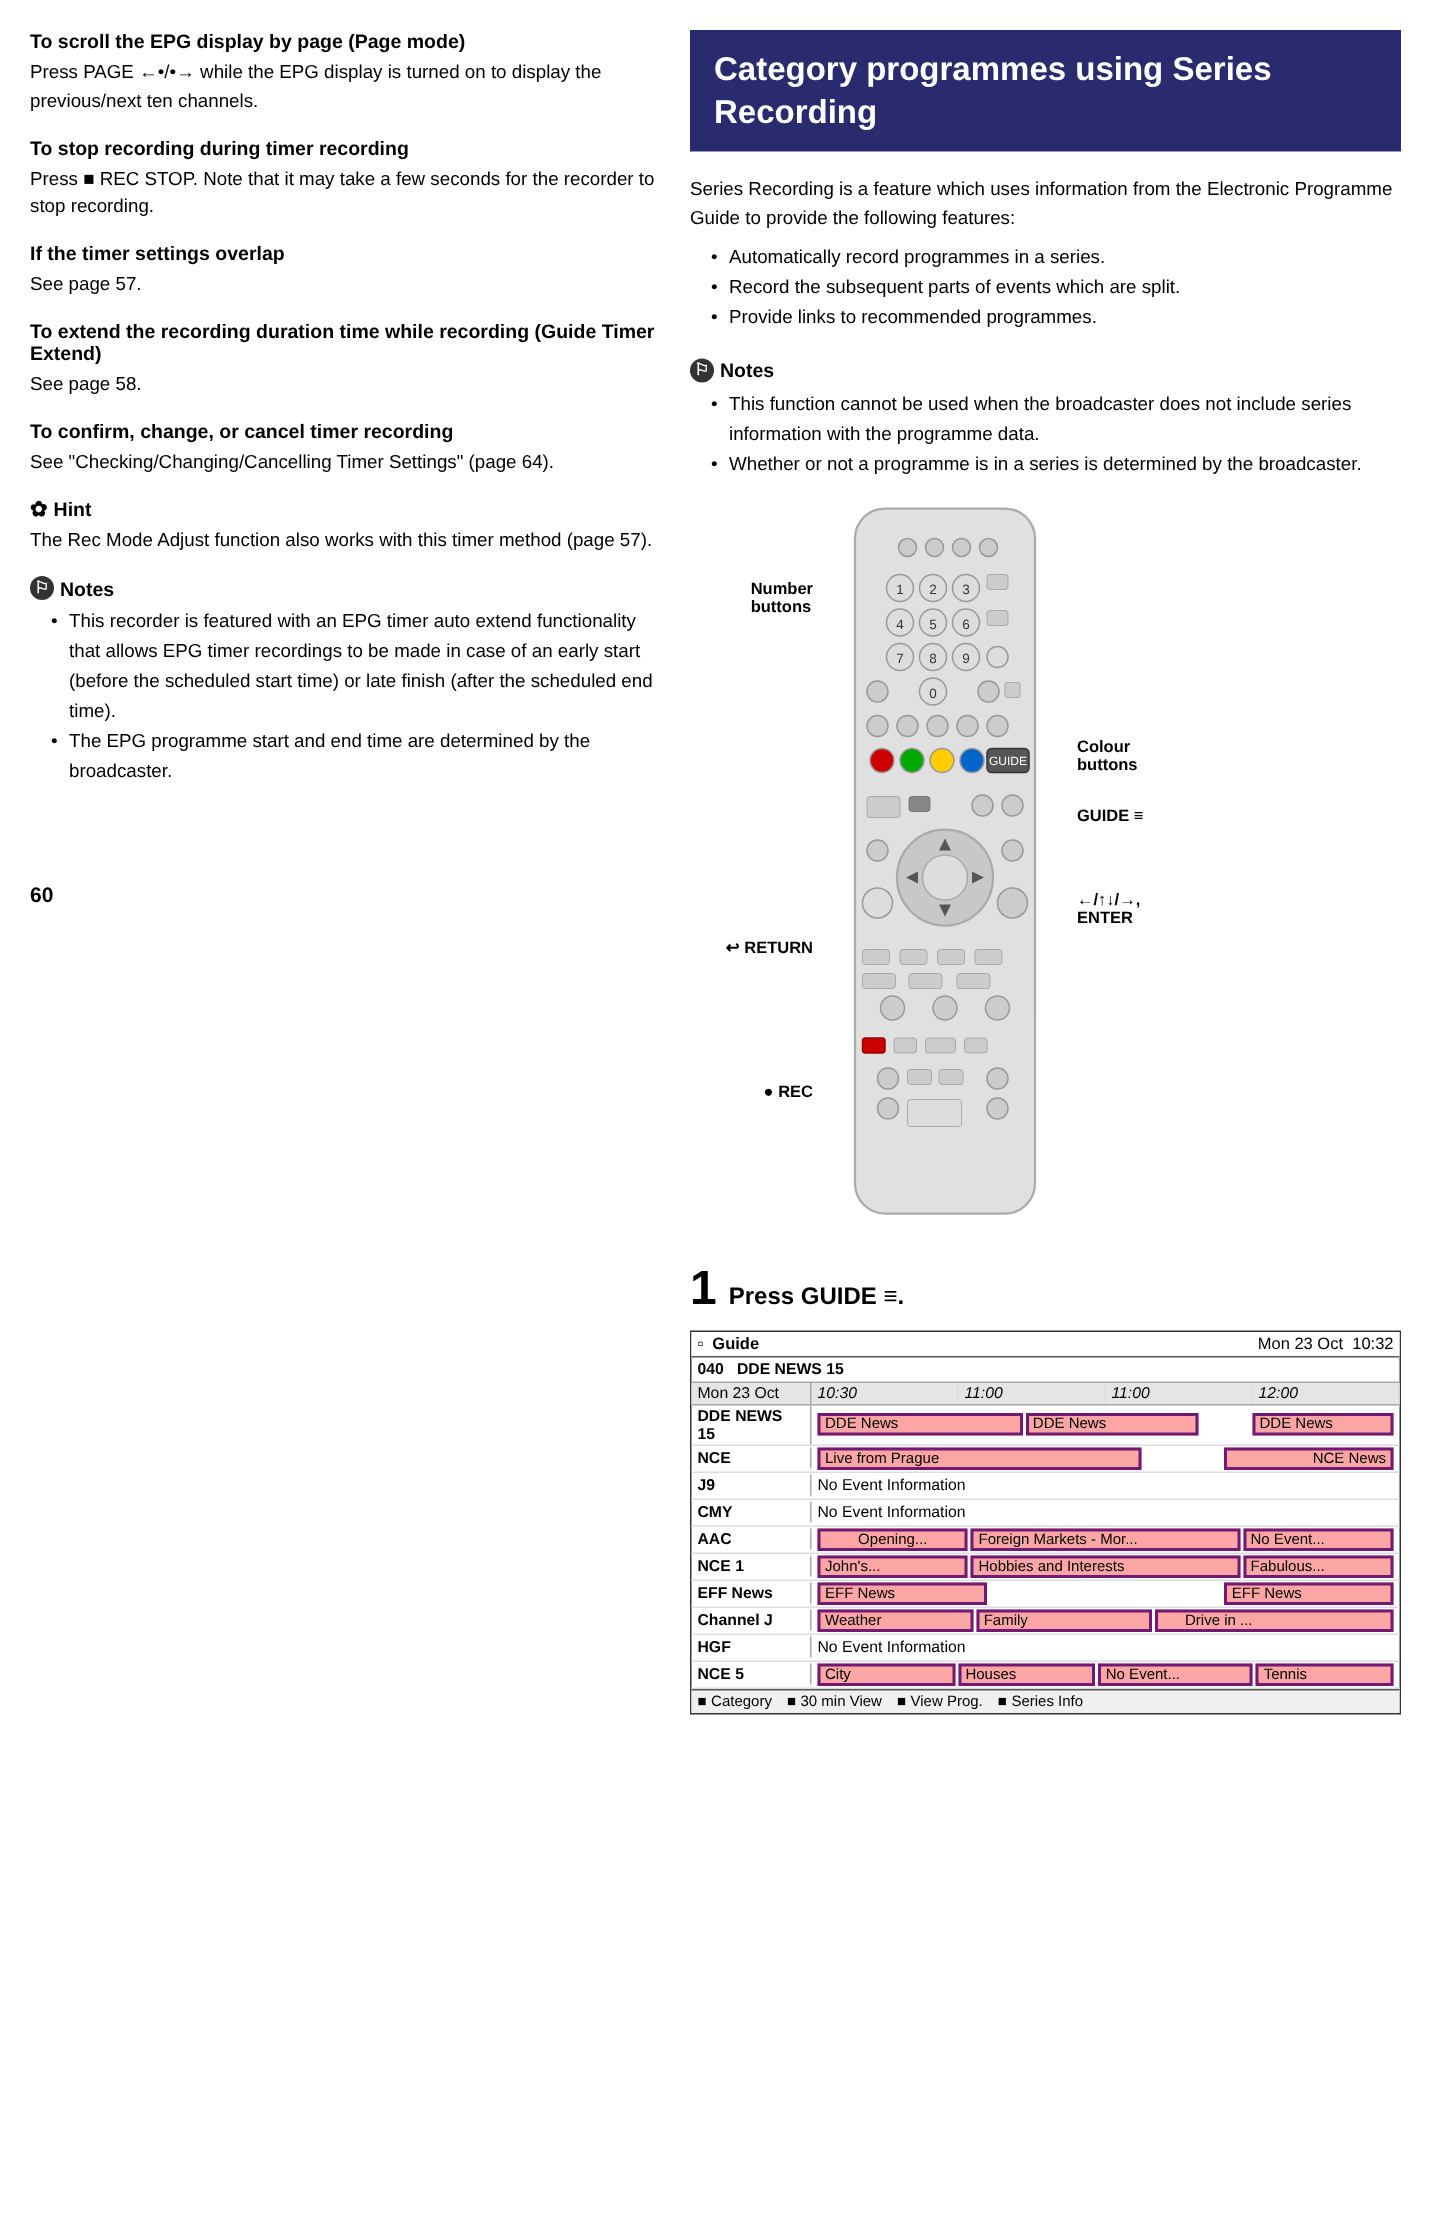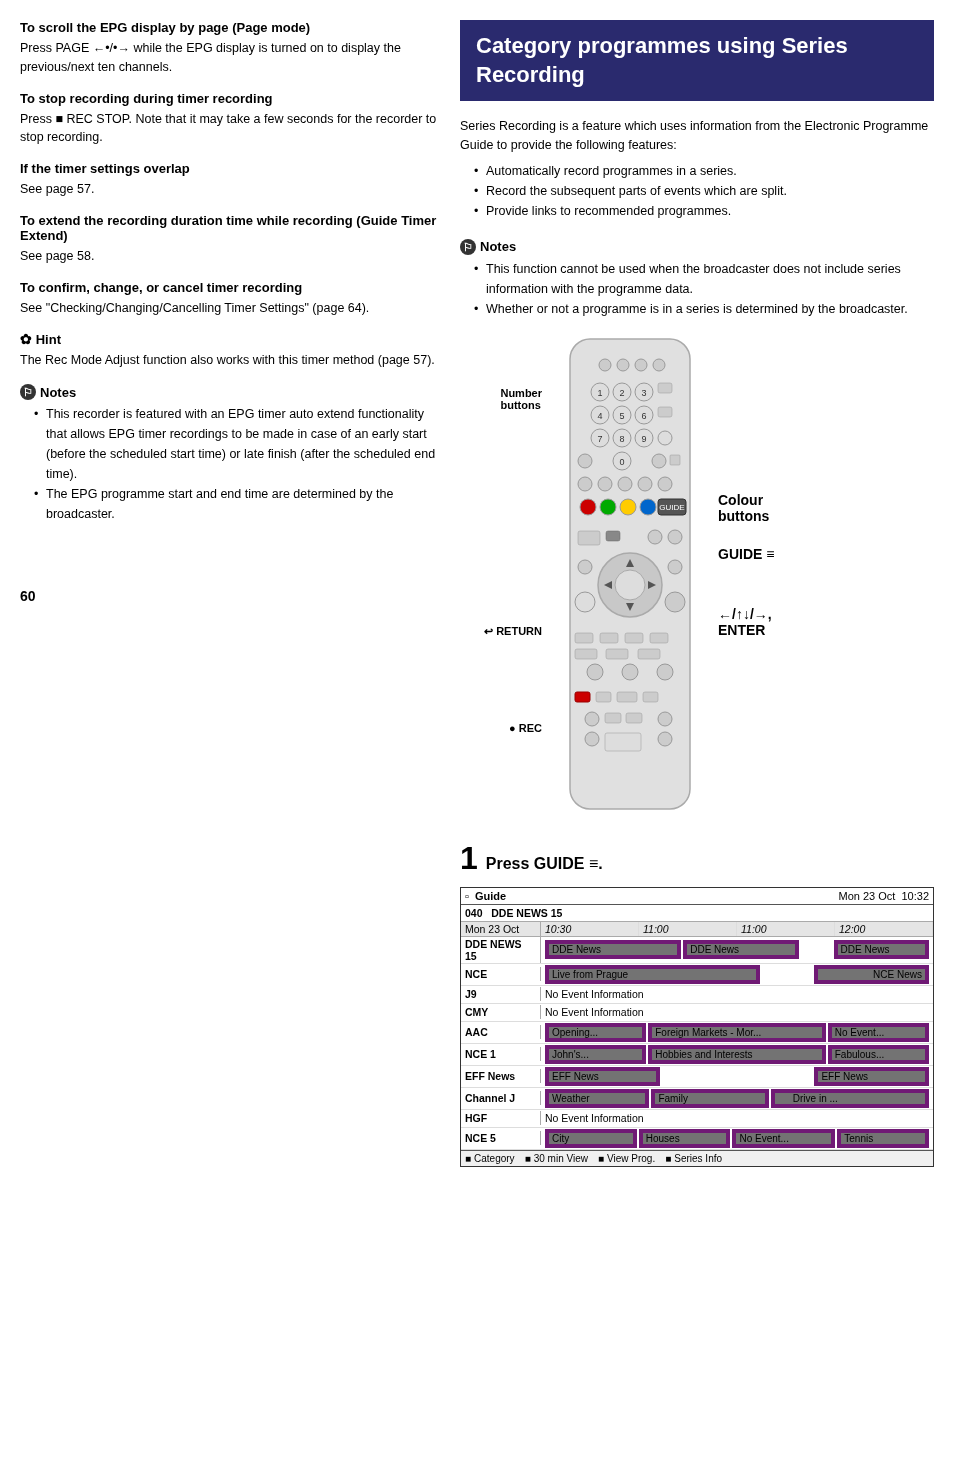--- a/index.html
+++ b/index.html
@@ -132,22 +132,22 @@
       font-weight: bold;
       font-size: 10.5px;
     }
     .guide-channel-content {
       flex: 1;
       padding: 1px 4px;
       display: flex;
       gap: 2px;
     }
     .guide-prog {
-      background: #737373;
-      border: 4px solid #701a75;
+      background: #fca5a5;
+      border: 2px solid #701a75;
       padding: 0 3px;
       font-size: 10px;
       display: inline-block;
     }
     .guide-footer {
       display: flex;
       border-top: 1px solid #555;
       padding: 2px 4px;
       font-size: 10px;
       gap: 10px;
@@ -203,21 +203,21 @@
       padding-left: 8px;
       padding-top: 60px;
     }
     .left-label-item {
       font-size: 11px;
       font-weight: bold;
       margin-bottom: 4px;
       text-align: left;
     }
     .right-label-item {
-      font-size: 14px;
+      font-size: 11px;
       font-weight: bold;
       margin-bottom: 4px;
       white-space: nowrap;
     }
     
     svg.remote {
       width: 160px;
       height: 480px;
     }
     .page-number {
@@ -504,21 +504,21 @@
         </div>
         <div class="guide-channel-row">
           <div class="guide-channel-label">CMY</div>
           <div class="guide-channel-content">
             <span>No Event Information</span>
           </div>
         </div>
         <div class="guide-channel-row">
           <div class="guide-channel-label">AAC</div>
           <div class="guide-channel-content">
-            <span class="guide-prog" style="flex:0.8;">Opening...</span>
+            <span class="guide-prog" style="flex:0.8;text-align:center;">Opening...</span>
             <span class="guide-prog" style="flex:1.5;">Foreign Markets - Mor...</span>
             <span class="guide-prog" style="flex:0.8;">No Event...</span>
           </div>
         </div>
         <div class="guide-channel-row">
           <div class="guide-channel-label">NCE 1</div>
           <div class="guide-channel-content">
             <span class="guide-prog" style="flex:0.8;">John's...</span>
             <span class="guide-prog" style="flex:1.5;">Hobbies and Interests</span>
             <span class="guide-prog" style="flex:0.8;">Fabulous...</span>

